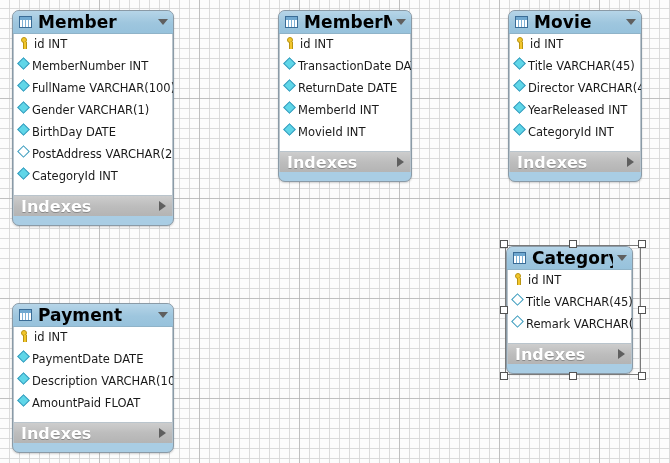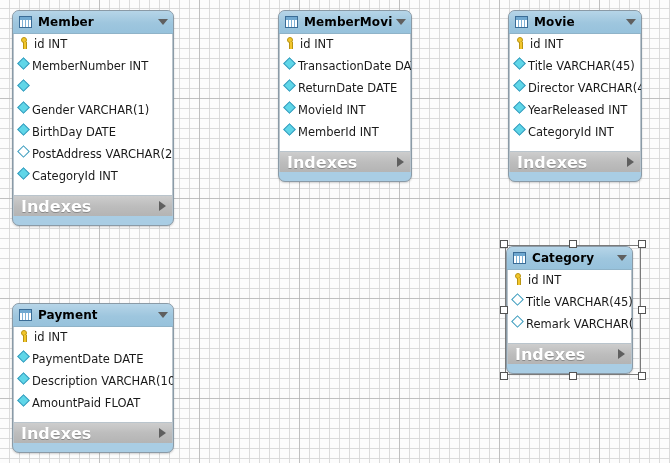--- a/index.html
+++ b/index.html
@@ -39,21 +39,21 @@
     height: 23px;
     display: flex;
     align-items: center;
     padding: 0 5px 0 6px;
     background: linear-gradient(to bottom, #b6d5e8 0%, #9ec6de 55%, #97c2dc 100%);
     border-bottom: 1px solid #8fb3c8;
     box-sizing: border-box;
   }
   .tbl-title .tname {
     flex: 1 1 auto;
-    font-size: 12px;
+    font-size: 17px;
     font-weight: bold;
     color: #000;
     margin-left: 6px;
     letter-spacing: 0.1px;
     white-space: nowrap;
     overflow: hidden;
   }
 
   
   .ico-table {
@@ -205,20 +205,21 @@
         <div class="col">
           <span class="ico-key"></span>
           <span class="ctext">id INT</span>
         </div>
         <div class="col">
           <span class="ico-diamond filled"></span>
           <span class="ctext">MemberNumber INT</span>
         </div>
         <div class="col">
           <span class="ico-diamond filled"></span>
+          <span class="ctext">FullName VARCHAR(100)</span>
         </div>
         <div class="col">
           <span class="ico-diamond filled"></span>
           <span class="ctext">Gender VARCHAR(1)</span>
         </div>
         <div class="col">
           <span class="ico-diamond filled"></span>
           <span class="ctext">BirthDay DATE</span>
         </div>
         <div class="col">
@@ -249,25 +250,25 @@
         <div class="col">
           <span class="ico-diamond filled"></span>
           <span class="ctext">TransactionDate DATE</span>
         </div>
         <div class="col">
           <span class="ico-diamond filled"></span>
           <span class="ctext">ReturnDate DATE</span>
         </div>
         <div class="col">
           <span class="ico-diamond filled"></span>
+          <span class="ctext">MemberId INT</span>
+        </div>
+        <div class="col">
+          <span class="ico-diamond filled"></span>
           <span class="ctext">MovieId INT</span>
-        </div>
-        <div class="col">
-          <span class="ico-diamond filled"></span>
-          <span class="ctext">MemberId INT</span>
         </div>
       </div>
       <div class="idx">
         <span class="ilabel">Indexes</span>
         <span class="tri-right"></span>
       </div>
     </div>
     <div class="tbl" style="left: 508px; top: 10px; width: 134px;">
       <div class="tbl-title">
         <span class="ico-table"></span>

